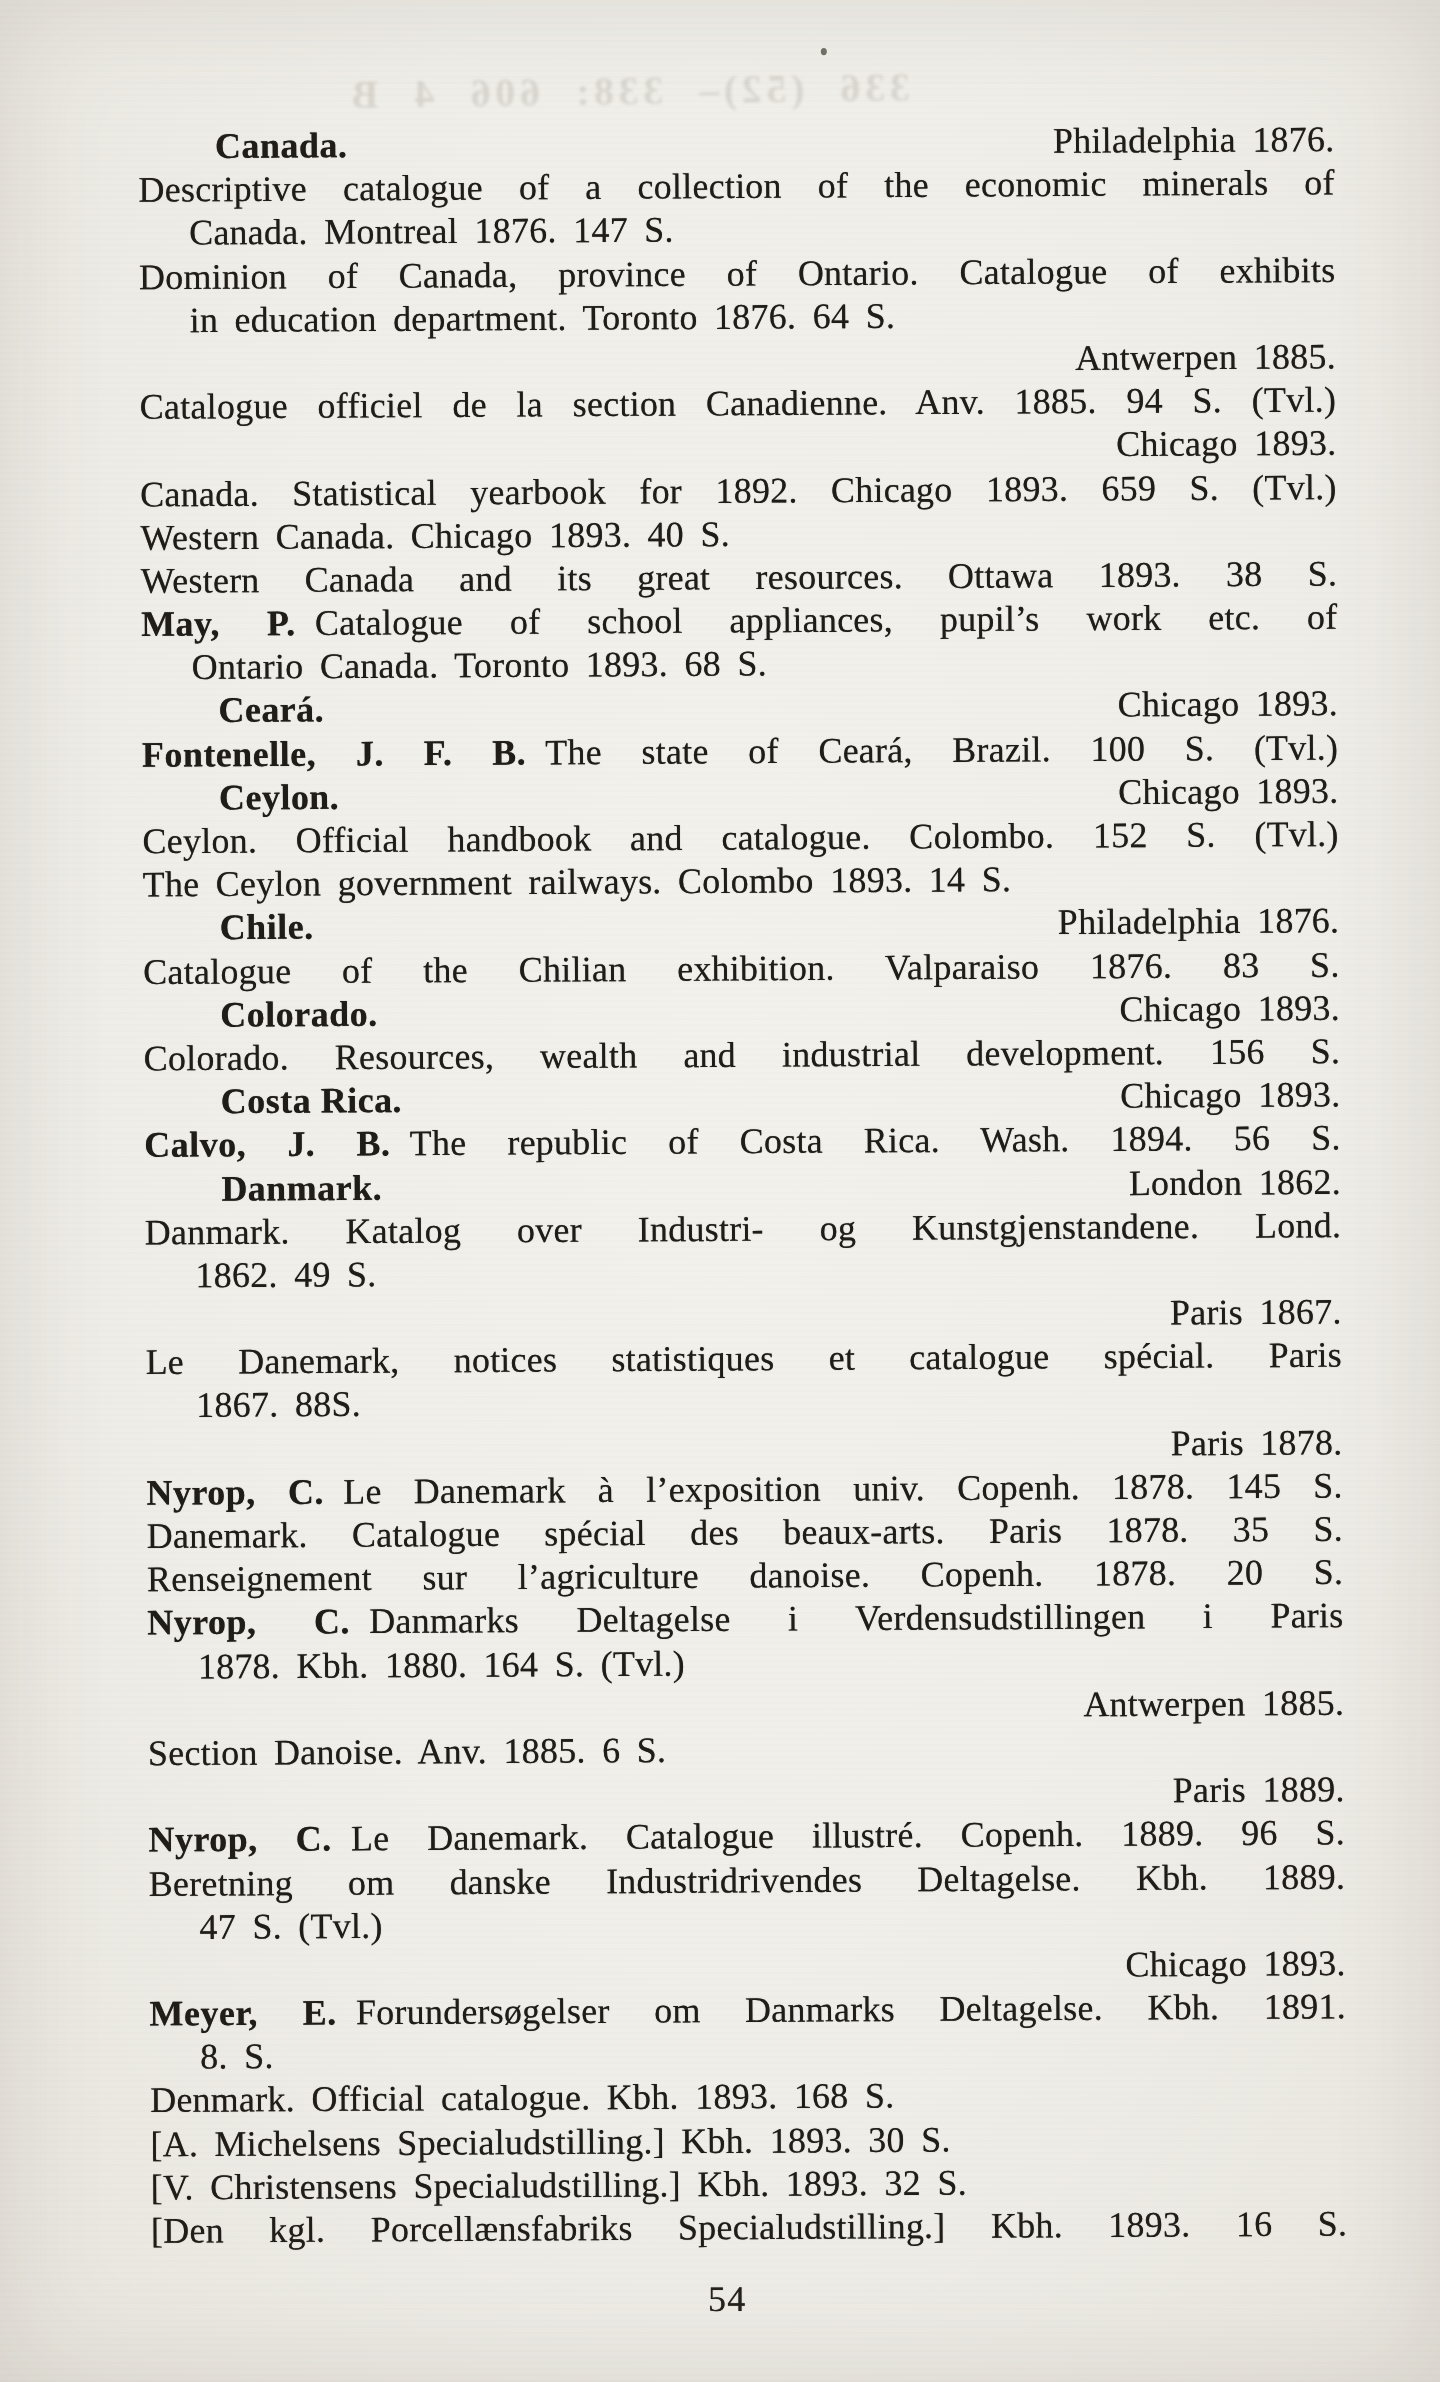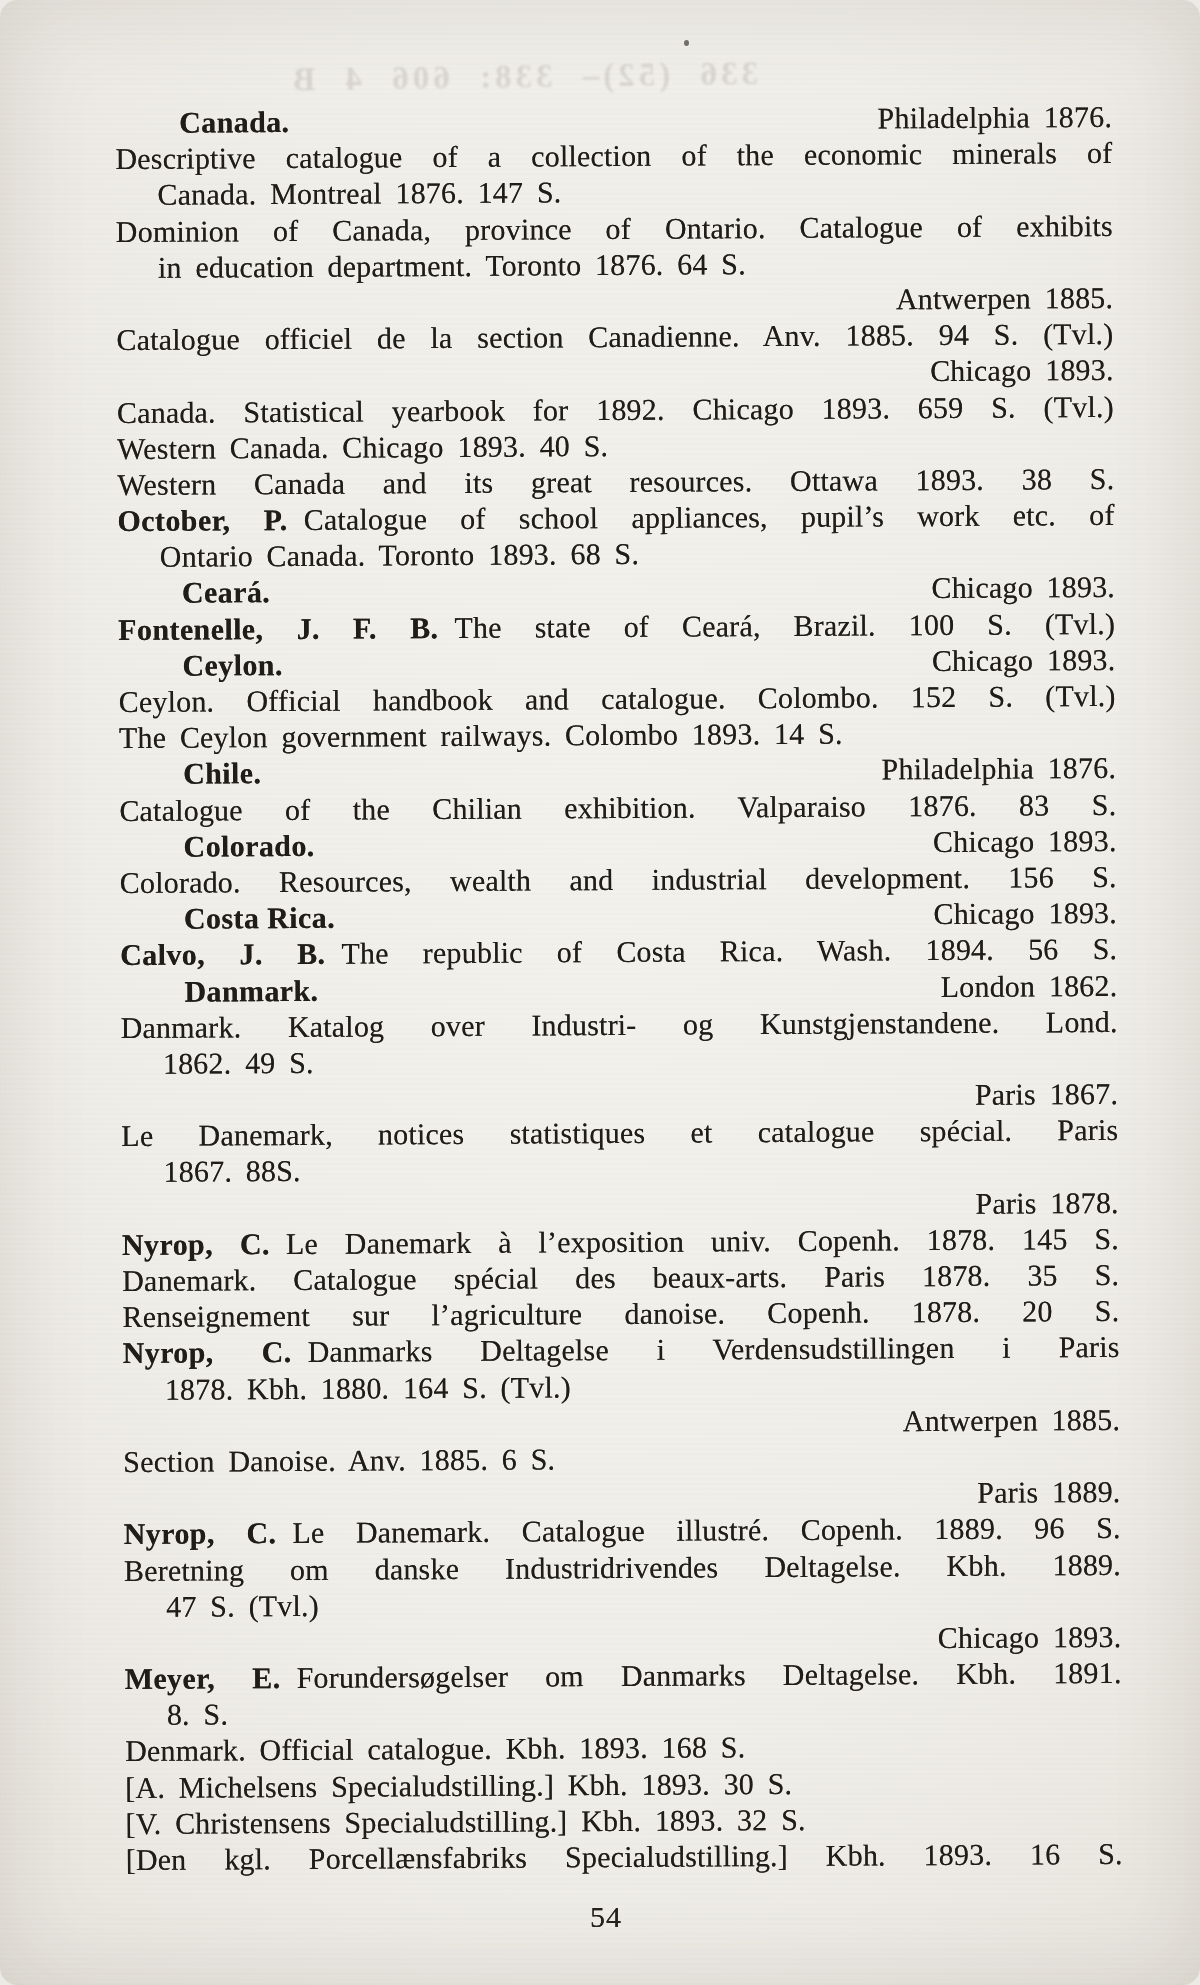--- a/index.html
+++ b/index.html
@@ -10,21 +10,20 @@
     background: #eceae4;
     font-family: "Liberation Serif", "DejaVu Serif", serif;
     overflow: hidden;
   }
   .page {
     position: absolute; inset: 0;
     background:
       repeating-linear-gradient(0deg, rgba(60,55,45,0.012) 0 2px, rgba(0,0,0,0) 2px 5px),
       radial-gradient(ellipse at 50% 42%, #f3f1ec 0%, #f0eee9 55%, #e8e5de 100%);
     box-shadow: inset 0 0 90px rgba(90,84,72,0.14);
-    border-radius: 17px;
   }
   
   .ghost {
     position: absolute; top: 60px; left: 58px; width: 700px;
     font-size: 33px; font-weight: 700;
     color: #7d7465;
     opacity: 0.20;
     letter-spacing: 4px; word-spacing: 14px;
     white-space: nowrap;
     transform: scaleX(-1) rotate(0.8deg);
@@ -77,21 +76,21 @@
       <div class="line entry justify">Descriptive catalogue of a collection of the economic minerals of</div>
       <div class="line cont">Canada. Montreal 1876. 147 S.</div>
       <div class="line entry justify">Dominion of Canada, province of Ontario. Catalogue of exhibits</div>
       <div class="line cont">in education department. Toronto 1876. 64 S.</div>
       <div class="line place">Antwerpen 1885.</div>
       <div class="line entry justify">Catalogue officiel de la section Canadienne. Anv. 1885. 94 S. (Tvl.)</div>
       <div class="line place">Chicago 1893.</div>
       <div class="line entry justify">Canada. Statistical yearbook for 1892. Chicago 1893. 659 S. (Tvl.)</div>
       <div class="line entry">Western Canada. Chicago 1893. 40 S.</div>
       <div class="line entry justify">Western Canada and its great resources. Ottawa 1893. 38 S.</div>
-      <div class="line entry justify"><span class="bold">October, P.</span>Catalogue of school appliances, pupil’s work etc. of</div>
+      <div class="line entry justify"><span class="bold">May, P.</span>Catalogue of school appliances, pupil’s work etc. of</div>
       <div class="line cont">Ontario Canada. Toronto 1893. 68 S.</div>
       <div class="line heading">
         <span class="country">Ceará.</span>
         <span class="loc">Chicago 1893.</span>
       </div>
       <div class="line entry justify"><span class="bold">Fontenelle, J. F. B.</span>The state of Ceará, Brazil. 100 S. (Tvl.)</div>
       <div class="line heading">
         <span class="country">Ceylon.</span>
         <span class="loc">Chicago 1893.</span>
       </div>

